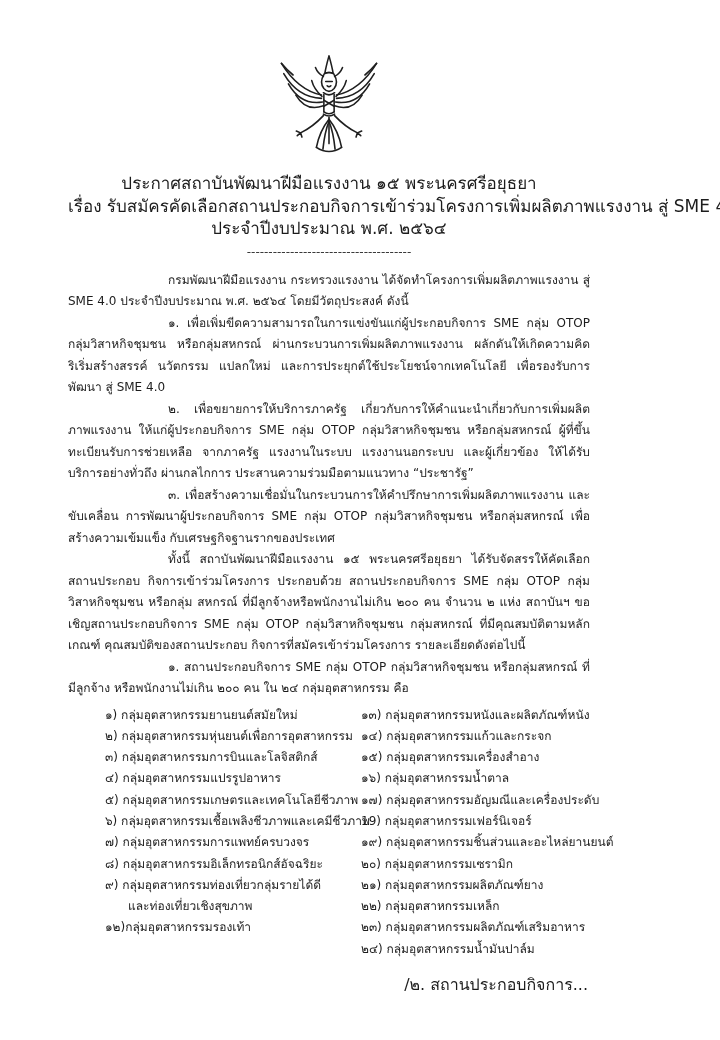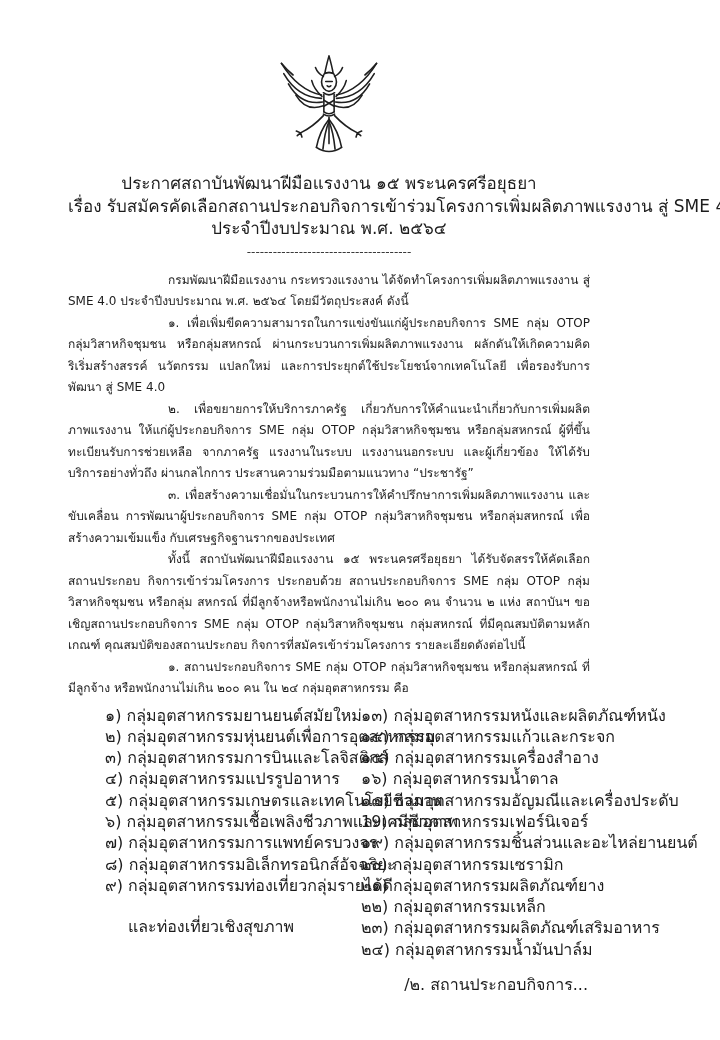--- a/index.html
+++ b/index.html
@@ -35,27 +35,27 @@
   }
   .body-text { margin-top: 11px; font-size: 12px; line-height: 21.5px; }
   .body-text p {
     margin: 0;
     text-align: justify;
     text-indent: 100px;
   }
   .industries {
     display: flex;
     margin-top: 5px;
-    font-size: 16px;
+    font-size: 12px;
     line-height: 21.3px;
   }
   .ind-col-left  { width: 293px; padding-left: 37px; box-sizing: border-box; }
   .ind-col-right { flex: 1; }
   .ind-line { white-space: nowrap; }
-  .ind-line.cont { padding-left: 23px; margin-top: 20px; }
+  .ind-line.cont { padding-left: 23px; }
   .continuation-note {
     text-align: right;
     font-size: 16px;
     margin-top: 12px;
     padding-right: 2px;
   }
 </style>
 </head>
 <body>
 
@@ -133,20 +133,21 @@
       <div class="ind-line">๑) กลุ่มอุตสาหกรรมยานยนต์สมัยใหม่</div>
       <div class="ind-line">๒) กลุ่มอุตสาหกรรมหุ่นยนต์เพื่อการอุตสาหกรรม</div>
       <div class="ind-line">๓) กลุ่มอุตสาหกรรมการบินและโลจิสติกส์</div>
       <div class="ind-line">๔) กลุ่มอุตสาหกรรมแปรรูปอาหาร</div>
       <div class="ind-line">๕) กลุ่มอุตสาหกรรมเกษตรและเทคโนโลยีชีวภาพ</div>
       <div class="ind-line">๖) กลุ่มอุตสาหกรรมเชื้อเพลิงชีวภาพและเคมีชีวภาพ</div>
       <div class="ind-line">๗) กลุ่มอุตสาหกรรมการแพทย์ครบวงจร</div>
       <div class="ind-line">๘) กลุ่มอุตสาหกรรมอิเล็กทรอนิกส์อัจฉริยะ</div>
       <div class="ind-line">๙) กลุ่มอุตสาหกรรมท่องเที่ยวกลุ่มรายได้ดี</div>
       <div class="ind-line cont">และท่องเที่ยวเชิงสุขภาพ</div>
+      <div class="ind-line">๑๒)กลุ่มอุตสาหกรรมรองเท้า</div>
     </div>
     <div class="ind-col-right">
       <div class="ind-line">๑๓) กลุ่มอุตสาหกรรมหนังและผลิตภัณฑ์หนัง</div>
       <div class="ind-line">๑๔) กลุ่มอุตสาหกรรมแก้วและกระจก</div>
       <div class="ind-line">๑๕) กลุ่มอุตสาหกรรมเครื่องสำอาง</div>
       <div class="ind-line">๑๖) กลุ่มอุตสาหกรรมน้ำตาล</div>
       <div class="ind-line">๑๗) กลุ่มอุตสาหกรรมอัญมณีและเครื่องประดับ</div>
       <div class="ind-line">19) กลุ่มอุตสาหกรรมเฟอร์นิเจอร์</div>
       <div class="ind-line">๑๙) กลุ่มอุตสาหกรรมชิ้นส่วนและอะไหล่ยานยนต์</div>
       <div class="ind-line">๒๐) กลุ่มอุตสาหกรรมเซรามิก</div>

